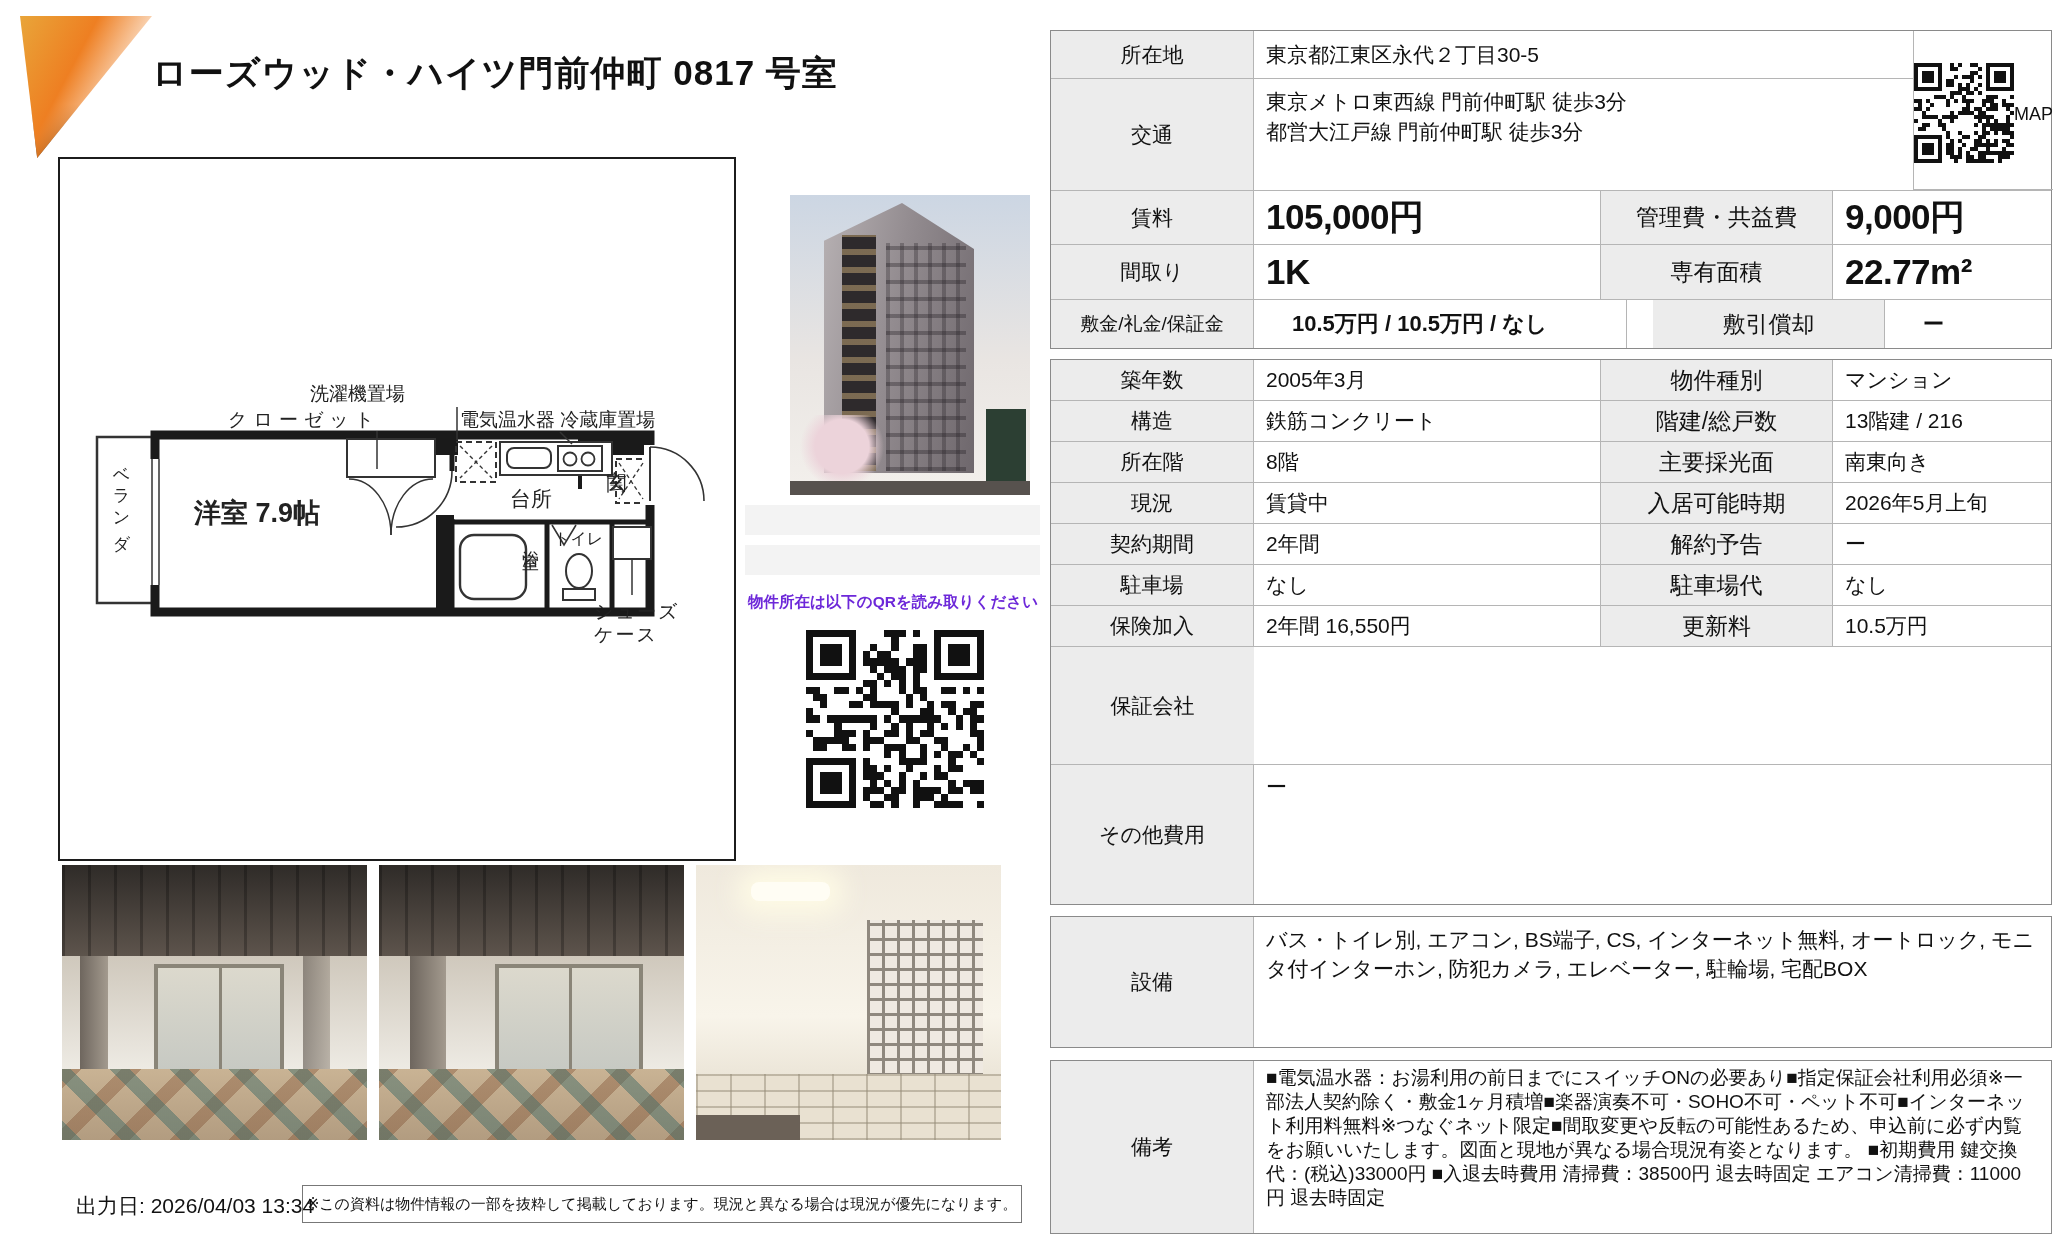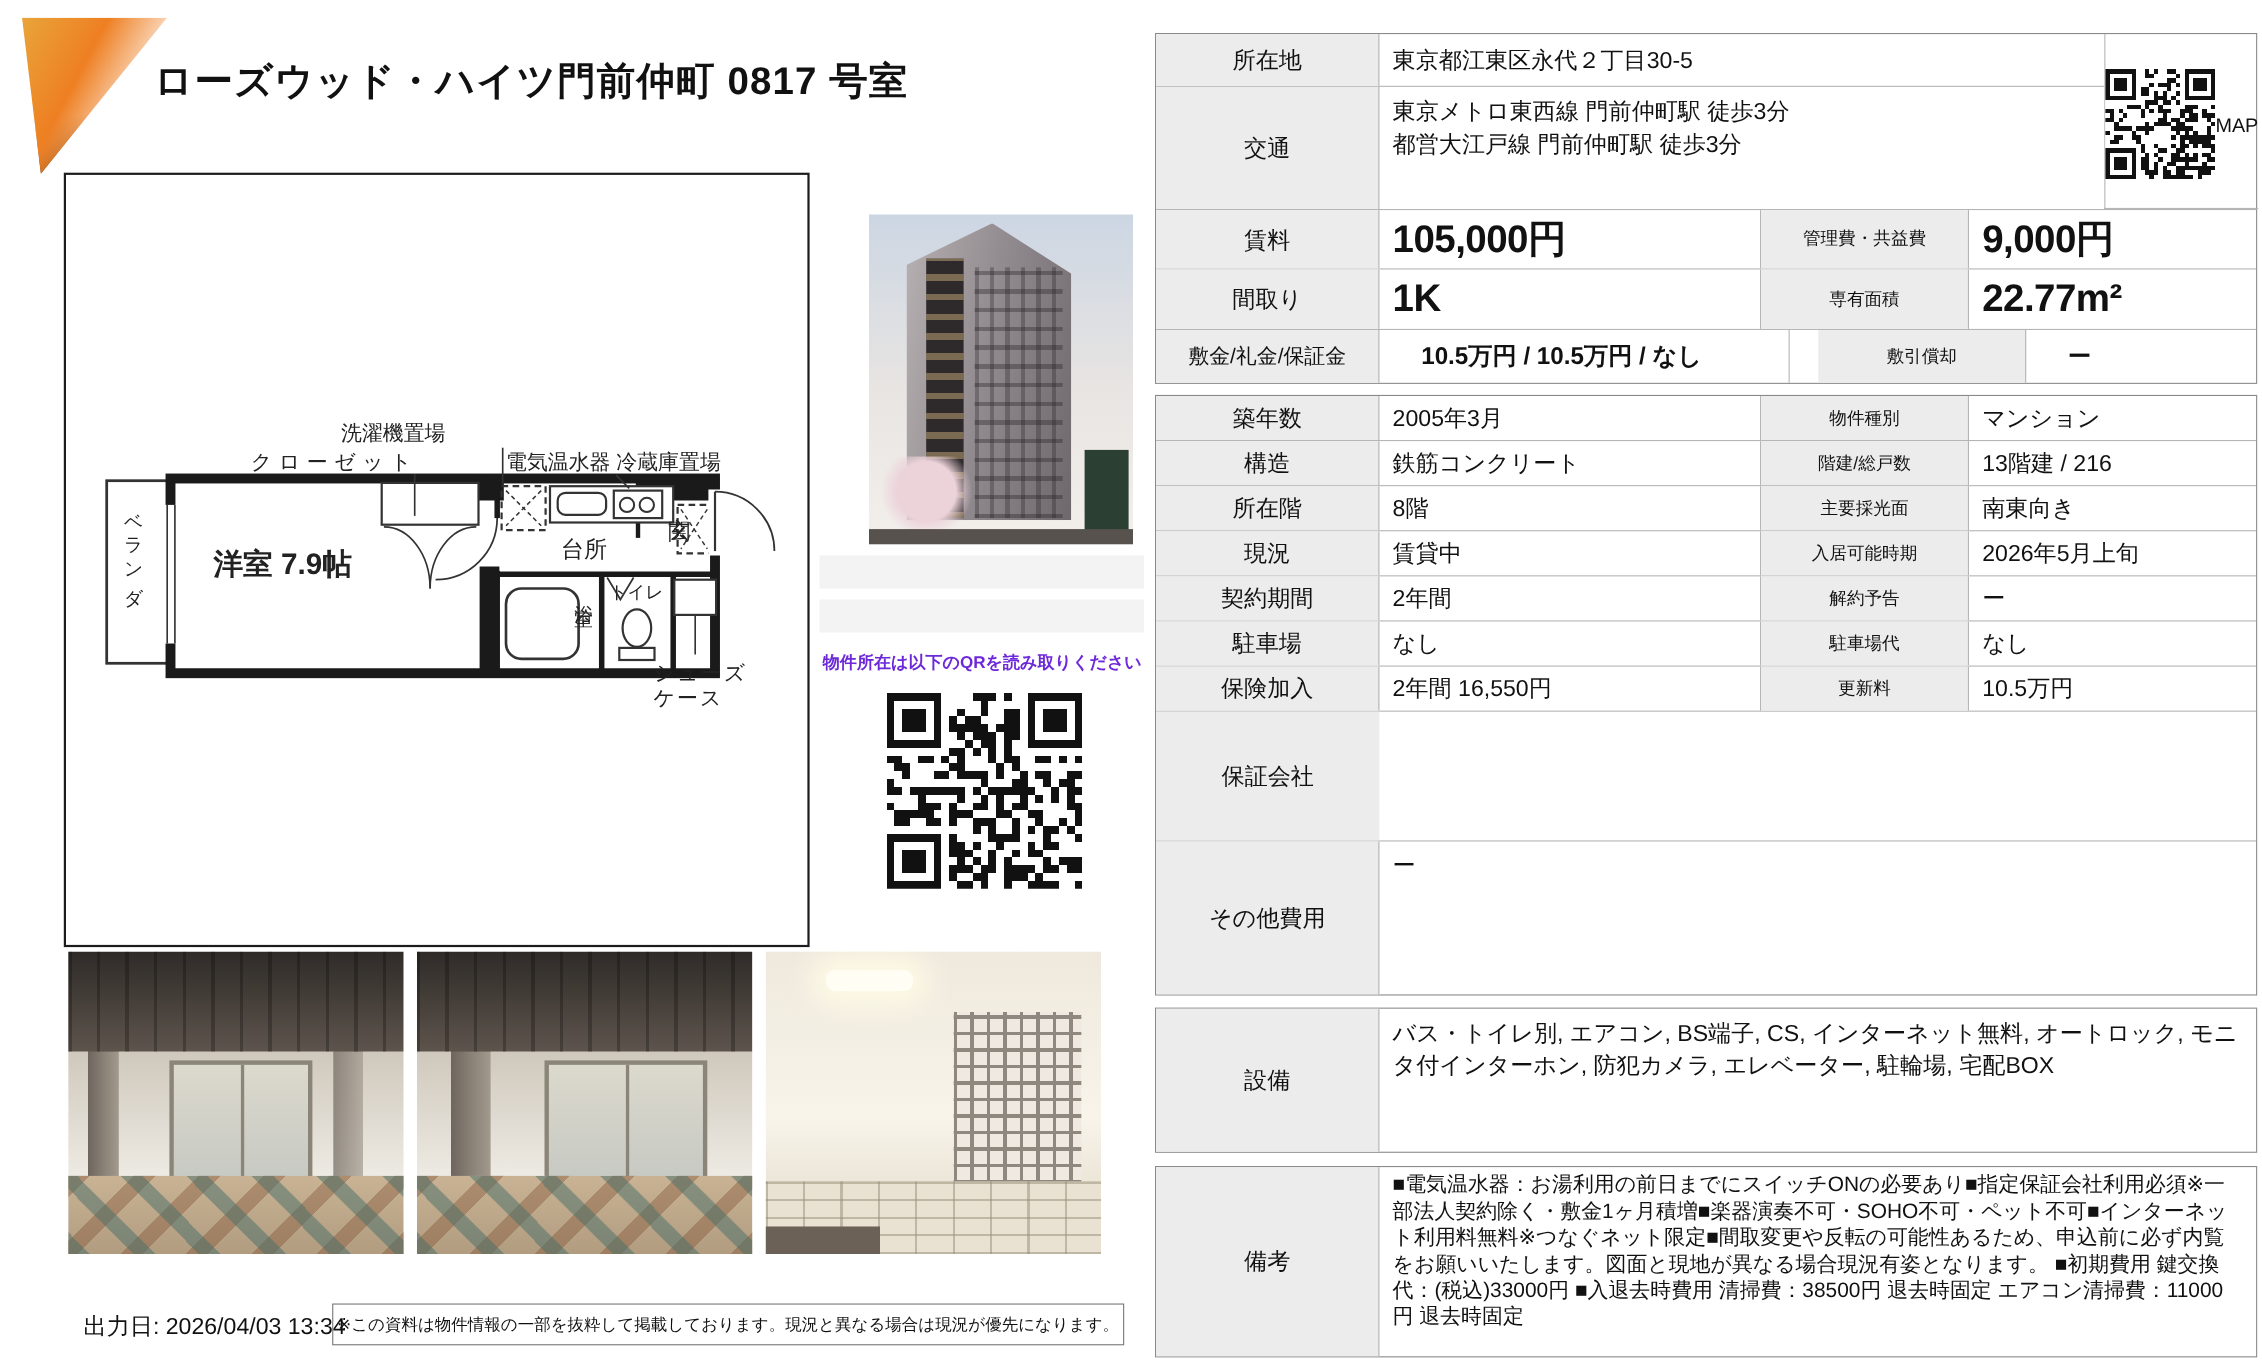--- a/index.html
+++ b/index.html
@@ -5,21 +5,21 @@
   html,body{margin:0;padding:0;background:#fff;}
   body{width:2056px;height:1238px;position:relative;overflow:hidden;
        font-family:"Liberation Sans","DejaVu Sans",sans-serif;color:#111;}
   .abs{position:absolute;}
 
   
   #logo{left:20px;top:16px;width:132px;height:142px;
         background:linear-gradient(118deg,#e9a338 2%,#ee7f22 38%,rgba(255,255,255,0) 78%),
                    linear-gradient(to bottom,rgba(0,0,0,0) 62%,rgba(58,36,16,.9) 97%);
         clip-path:polygon(0 0,100% 0,13% 100%);}
-  #page-title{left:140px;top:50px;font-size:35px;font-weight:700;letter-spacing:1px;}
+  #page-title{left:152px;top:50px;font-size:35px;font-weight:700;letter-spacing:1px;}
 
   
   #fp-box{left:58px;top:157px;width:674px;height:700px;border:2px solid #1c1c1c;background:#fff;}
   #fp-box svg{position:absolute;left:0;top:0;}
   .fp-label{position:absolute;font-size:19px;color:#222;white-space:nowrap;}
   .vtext{writing-mode:vertical-rl;text-orientation:upright;letter-spacing:3px;}
 
   
   .photo{position:absolute;overflow:hidden;}
   #bldg-photo{left:790px;top:195px;width:240px;height:300px;
@@ -69,21 +69,21 @@
                        repeating-linear-gradient(0deg,rgba(150,140,120,.5) 0 2px,rgba(0,0,0,0) 2px 16px);}
   .int-mat{position:absolute;left:0;bottom:0;width:34%;height:9%;background:#6b6157;}
 
   
   .tbl{position:absolute;left:1050px;width:1002px;background:#fff;border:1px solid #8a8a8a;box-sizing:border-box;}
   .trow{display:flex;border-bottom:1px solid #b5b5b5;box-sizing:border-box;}
   .tbl .trow:last-child{border-bottom:none;}
   .cell{border-right:1px solid #b5b5b5;box-sizing:border-box;display:flex;align-items:center;}
   .trow .cell:last-child{border-right:none;}
   .lbl{width:203px;background:#ececec;justify-content:center;text-align:center;font-size:21px;flex:none;}
-  .lbl2{width:189px;background:#ececec;justify-content:center;text-align:center;font-size:16px;flex:none;}
+  .lbl2{width:232px;background:#ececec;justify-content:center;text-align:center;font-size:23px;flex:none;}
   .val{width:347px;padding:2px 12px;font-size:21px;flex:none;}
   .val2{width:247px;padding:2px 12px;font-size:21px;flex:none;}
   .wide{flex:1 1 auto;padding:2px 12px;font-size:21px;}
   .big{font-size:35px;font-weight:700;letter-spacing:-.5px;}
   .bold22{font-size:22px;font-weight:700;}
   .topalign{align-items:flex-start;padding-top:8px;}
   #transit-val{flex-direction:column;align-items:flex-start;justify-content:flex-start;padding-top:8px;line-height:30px;}
   #map-cell{width:140px;height:159px;border-left:1px solid #b5b5b5;border-bottom:1px solid #b5b5b5;
             box-sizing:border-box;display:flex;flex-direction:row;align-items:center;padding-top:6px;}
   #map-qr{width:110px;height:110px;}

